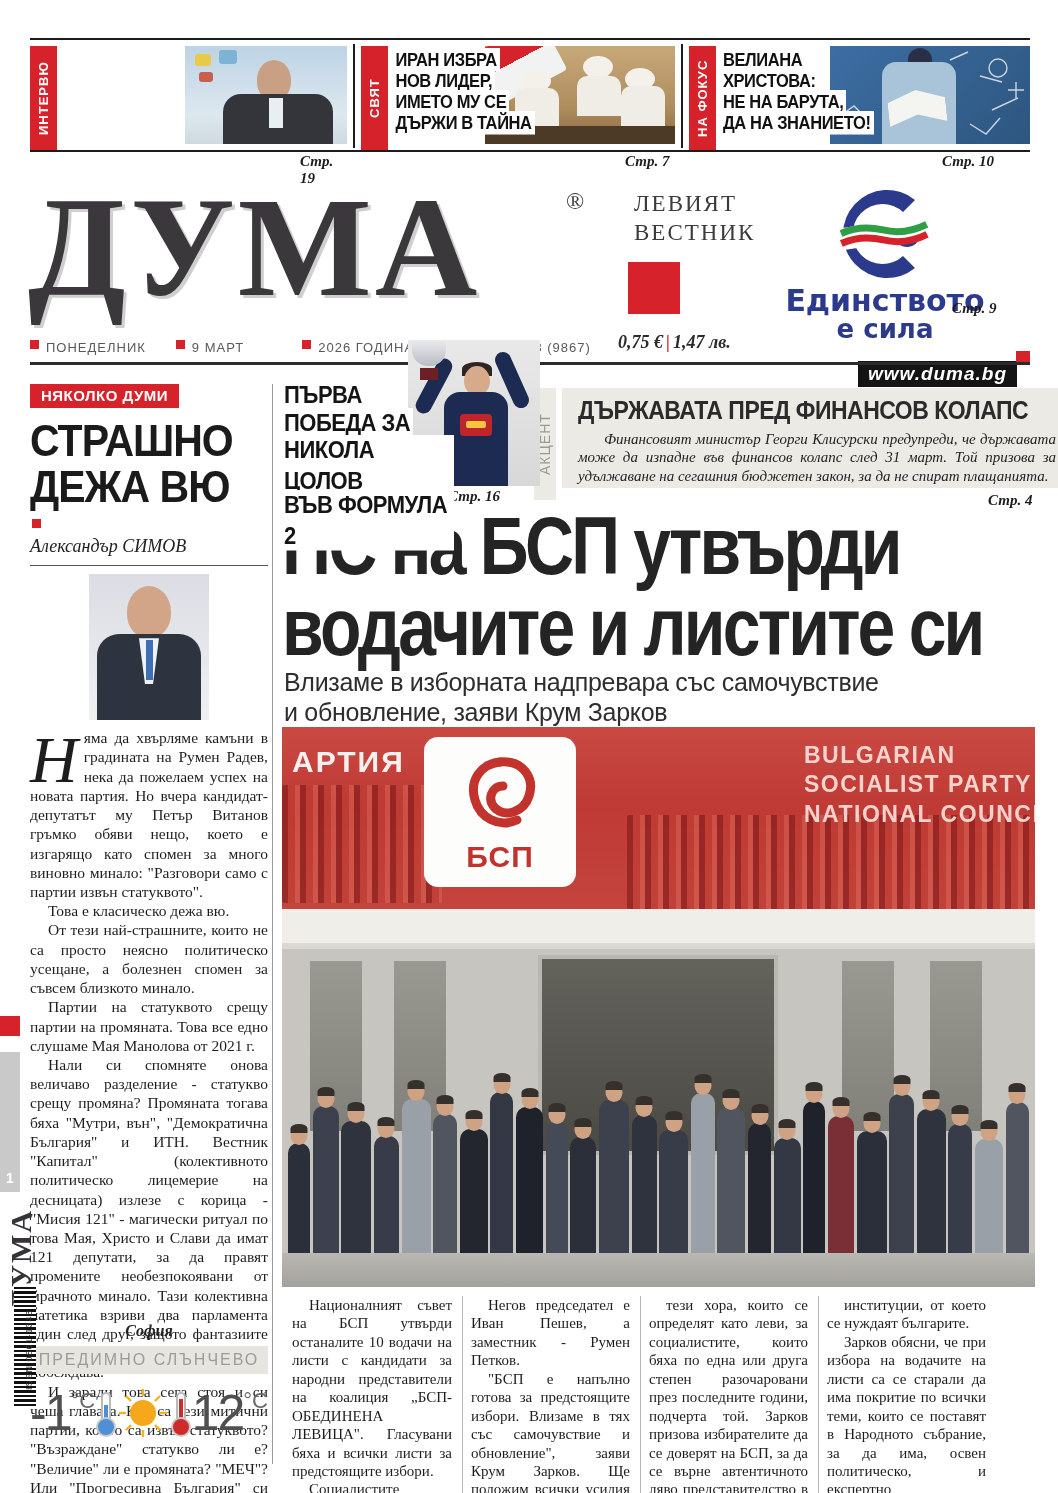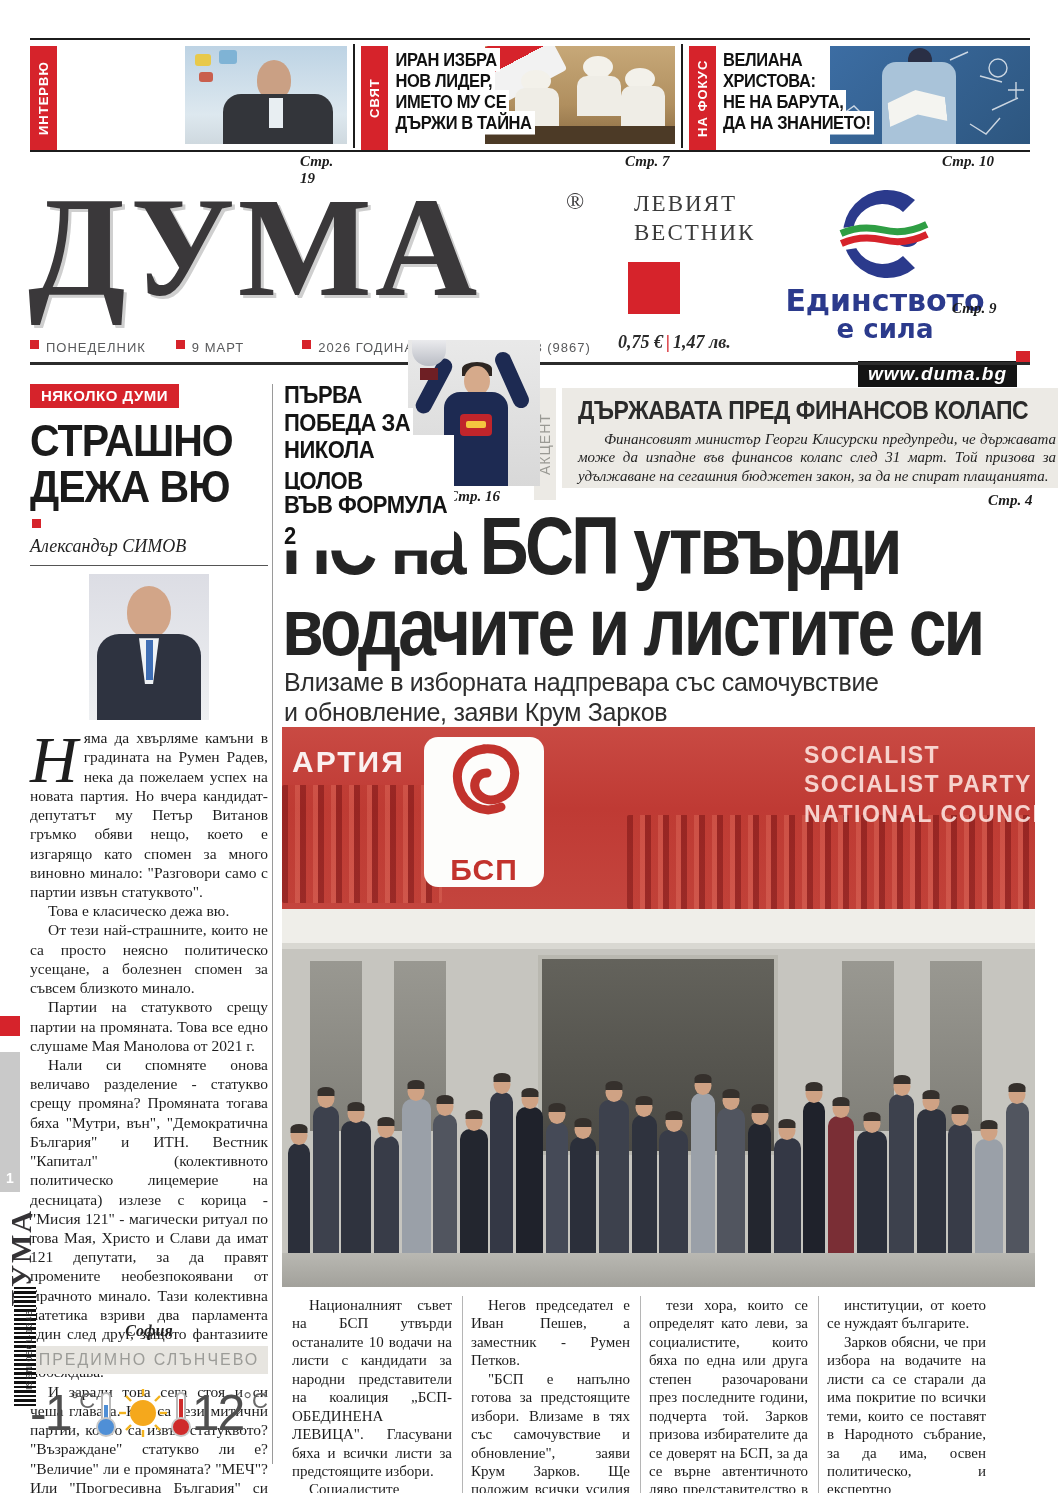--- a/index.html
+++ b/index.html
@@ -158,22 +158,22 @@
   .photo { left:282px; top:727px; width:753px; height:560px; overflow:hidden; background:#c9c8c2; }
   .banner { position:absolute; left:0; top:0; width:100%; height:182px;
             background:linear-gradient(180deg,#c94a43,#bf3a34 45%,#c4453e); }
   .banner-part { position:absolute; left:10px; top:18px; color:rgba(255,255,255,0.92);
                  font-family:"Liberation Sans", sans-serif; font-weight:bold; font-size:30px; letter-spacing:2px; }
   .crowd-strip { position:absolute; background:
       repeating-linear-gradient(90deg, rgba(120,20,20,0.55) 0 6px, rgba(190,60,50,0.45) 6px 13px, rgba(230,120,100,0.35) 13px 18px);
       border-radius:2px; }
   .cs1 { left:0; top:58px; width:160px; height:118px; }
   .cs2 { left:345px; top:88px; width:408px; height:94px; }
-  .logo-card { position:absolute; left:142px; top:10px; width:120px; height:150px; background:#fdfdfb;
-               border-radius:14px; display:flex; flex-direction:column; align-items:center; justify-content:space-between; }
+  .logo-card { position:absolute; left:142px; top:10px; width:152px; height:150px; background:#fdfdfb;
+               border-radius:14px; display:flex; flex-direction:column; align-items:center; justify-content:center; }
   .bsp-text { color:#c2332d; font-family:"Liberation Sans", sans-serif; font-weight:bold; font-size:30px; letter-spacing:1px; margin-top:-2px; }
   .banner-right { position:absolute; left:522px; top:14px; width:240px; color:rgba(255,236,232,0.85);
                   font-family:"Liberation Sans", sans-serif; font-weight:bold; font-size:23px;
                   letter-spacing:1.5px; line-height:1.28; white-space:nowrap; }
   .building { position:absolute; left:0; top:182px; width:100%; height:348px;
               background:linear-gradient(180deg,#efeee9 0 34px,#d9d8d2 34px 40px,#c6c5bf 40px 100%); }
   .bwin { position:absolute; top:52px; height:170px; background:linear-gradient(180deg,#8e8d86,#6f6e67); opacity:0.8; }
   .doors { position:absolute; left:256px; top:46px; width:240px; height:200px;
            background:linear-gradient(180deg,#64635c,#4a4944);
            box-shadow:inset 0 0 0 4px #b9b8b0, inset 80px 0 0 -76px #b9b8b0, inset -80px 0 0 -76px #b9b8b0; }
@@ -415,21 +415,21 @@
     <div class="logo-card">
       <svg width="86" height="92" viewBox="0 0 86 92">
         <g stroke="#c2332d" stroke-width="9" fill="none" stroke-linecap="round">
           <path d="M43 12 C 66 10 78 28 72 46 C 67 62 48 68 38 58 C 30 50 34 36 46 36"></path>
           <path d="M43 12 C 24 14 12 30 18 50 C 23 68 42 78 60 70"></path>
         </g>
       </svg>
       <div class="bsp-text">БСП</div>
     </div>
     <div class="banner-right">
-      <div>SOCIALIST</div>
+      <div>BULGARIAN</div>
       <div>SOCIALIST PARTY</div>
       <div>NATIONAL COUNCIL</div>
     </div>
   </div>
   <div class="building">
     <span class="bwin" style="left:28px;width:52px"></span>
     <span class="bwin" style="left:112px;width:52px"></span>
     <span class="bwin" style="left:560px;width:52px"></span>
     <span class="bwin" style="left:648px;width:52px"></span>
     <span class="doors"></span>

